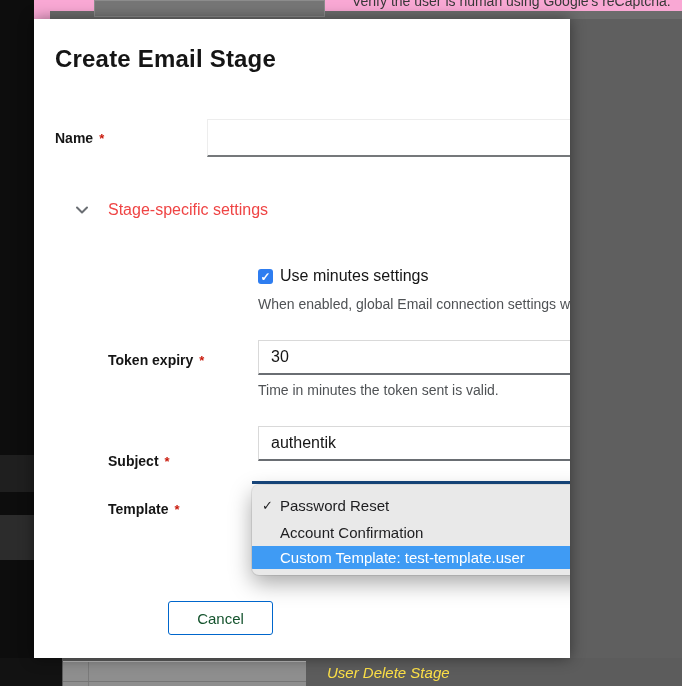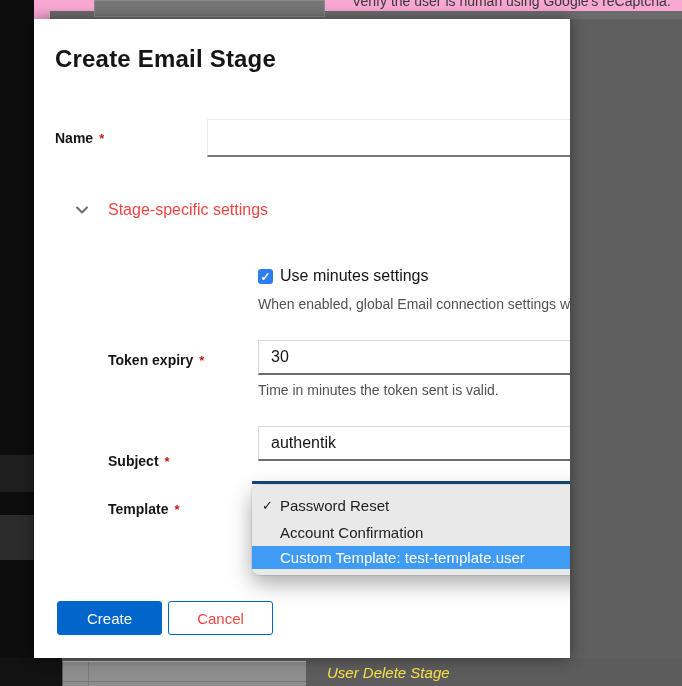--- a/index.html
+++ b/index.html
@@ -51,21 +51,21 @@
               padding-top: 7px; overflow: hidden; }
   .dd-item { position: relative; height: 27px; display: flex; align-items: center; font-size: 15px; color: #1d1d1f; cursor: default; }
   .dd-item .dd-check { position: absolute; left: 10px; width: 14px; font-size: 13px; color: #1d1d1f; }
   .dd-item .dd-label { margin-left: 28px; white-space: nowrap; }
   .dd-item.highlight { height: 23px; background: #3f9bf4; color: #ffffff; font-weight: 500; }
   .dd-item.highlight .dd-label { color: #fff; }
 
   .btn { position: absolute; top: 582px; width: 105px; height: 34px; border-radius: 3px; font-family: "Liberation Sans", sans-serif;
          font-size: 15px; display: flex; align-items: center; justify-content: center; cursor: pointer; }
   .btn-primary { left: 23px; background: #0066cc; color: #ffffff; border: 1px solid #0066cc; }
-  .btn-secondary { left: 134px; background: #ffffff; color: #ef4444; border: 1px solid #0066cc; }
+  .btn-secondary { left: 134px; background: #ffffff; color: #14532d; border: 1px solid #0066cc; }
 </style>
 </head>
 <body>
 
 <div class="page">
 
   <div class="backdrop-top">
     <div class="band"></div>
     <div class="cell"></div>
     <div class="toptext">Verify the user is human using Google's reCaptcha.</div>
@@ -131,17 +131,16 @@
         <span class="dd-label">Password Reset</span>
       </div>
       <div class="dd-item">
         <span class="dd-label">Account Confirmation</span>
       </div>
       <div class="dd-item highlight">
         <span class="dd-label">Custom Template: test-template.user</span>
       </div>
     </div>
 
-    <div class="btn btn-primary">Create</div>
     <div class="btn btn-secondary">Cancel</div>
 
   </div>
 </div>
 
 </body></html>

